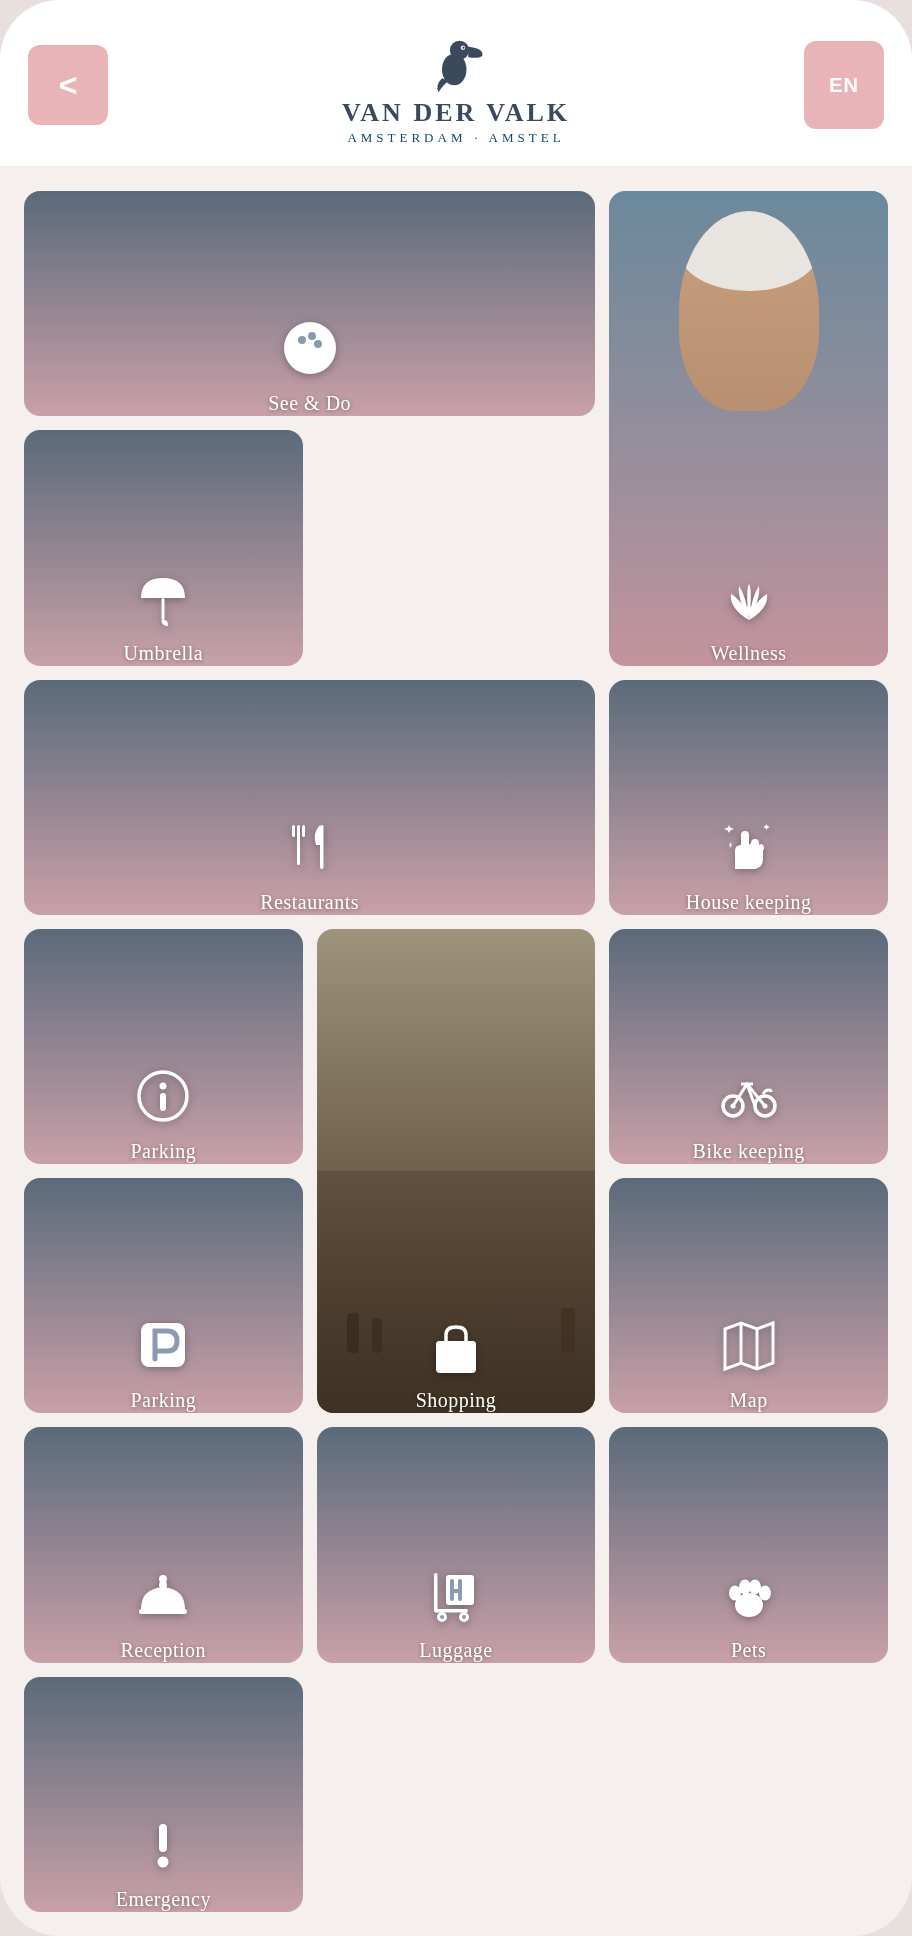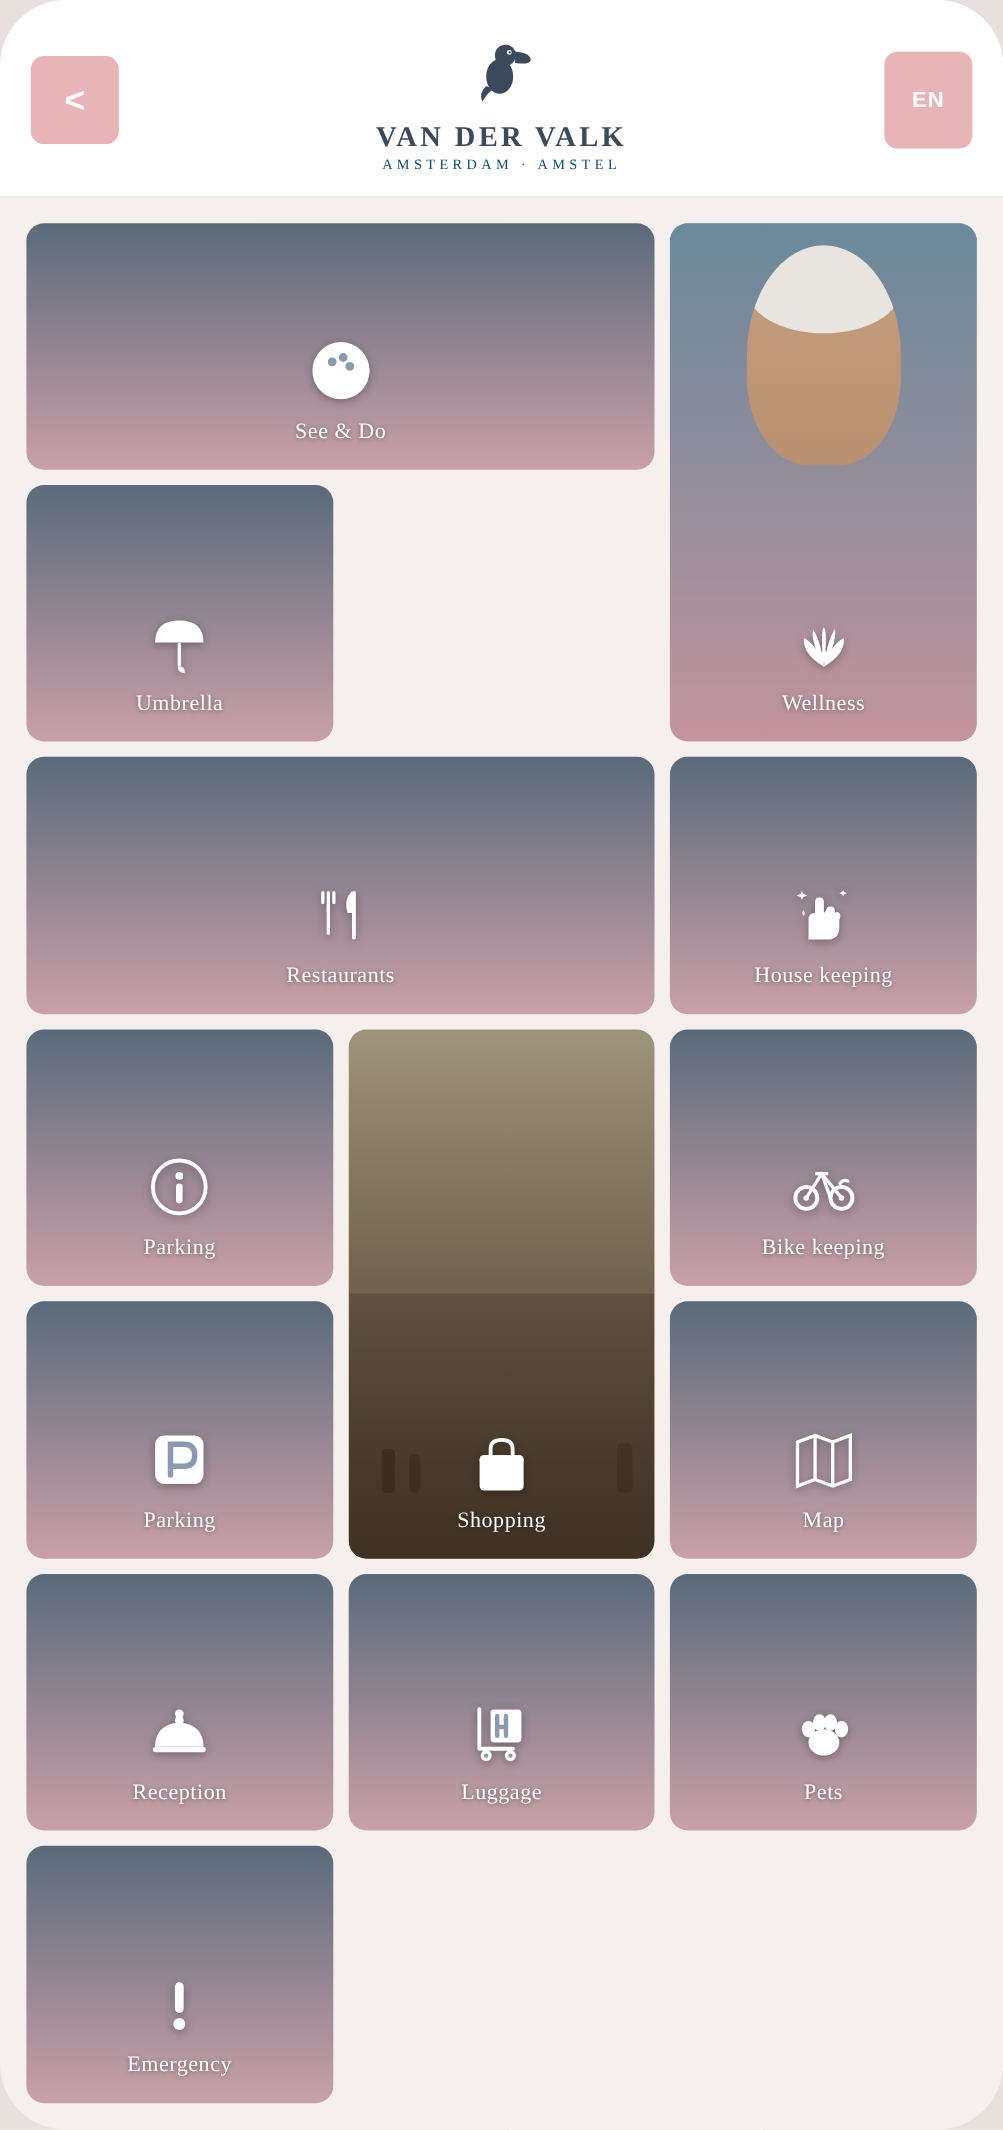--- a/index.html
+++ b/index.html
@@ -54,21 +54,21 @@
       display: flex;
       flex-direction: column;
       align-items: center;
     }
 
     .logo-title {
       font-size: 26px;
       font-weight: bold;
       color: #3a4a5c;
       letter-spacing: 3px;
-      margin-top: 16px;
+      margin-top: 4px;
     }
 
     .logo-subtitle {
       font-size: 13px;
       color: #0c4a6e;
       letter-spacing: 4px;
       margin-top: 2px;
     }
 
     .lang-btn {
@@ -97,21 +97,20 @@
     }
 
     
     .tile {
       border-radius: 16px;
       overflow: hidden;
       display: flex;
       flex-direction: column;
       align-items: center;
       justify-content: flex-end;
-      padding-bottom: 22px;
       cursor: pointer;
       position: relative;
       min-height: 230px;
     }
 
     .tile-gradient {
       background: linear-gradient(180deg, #5a6a7a 0%, #c9a0a8 100%);
     }
 
     .tile-label {

